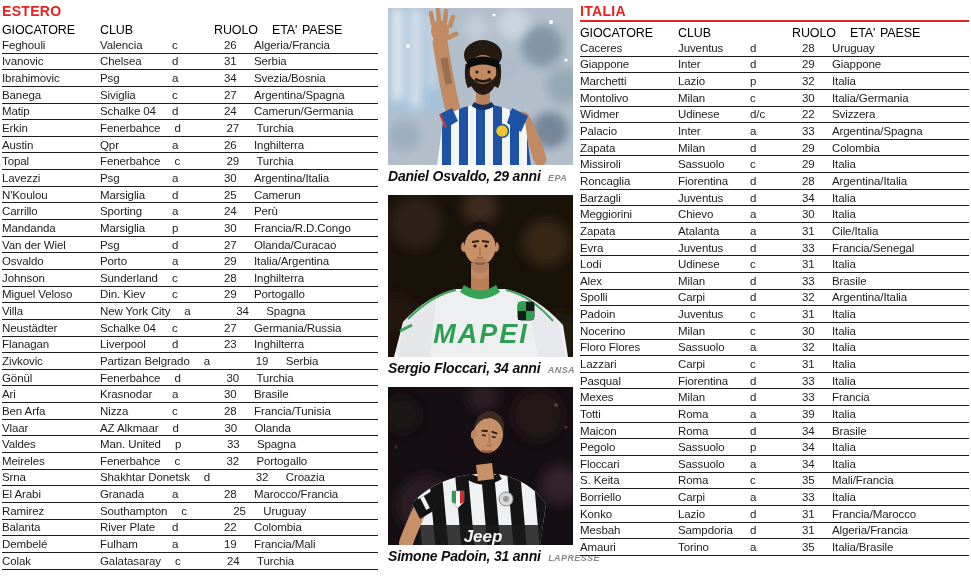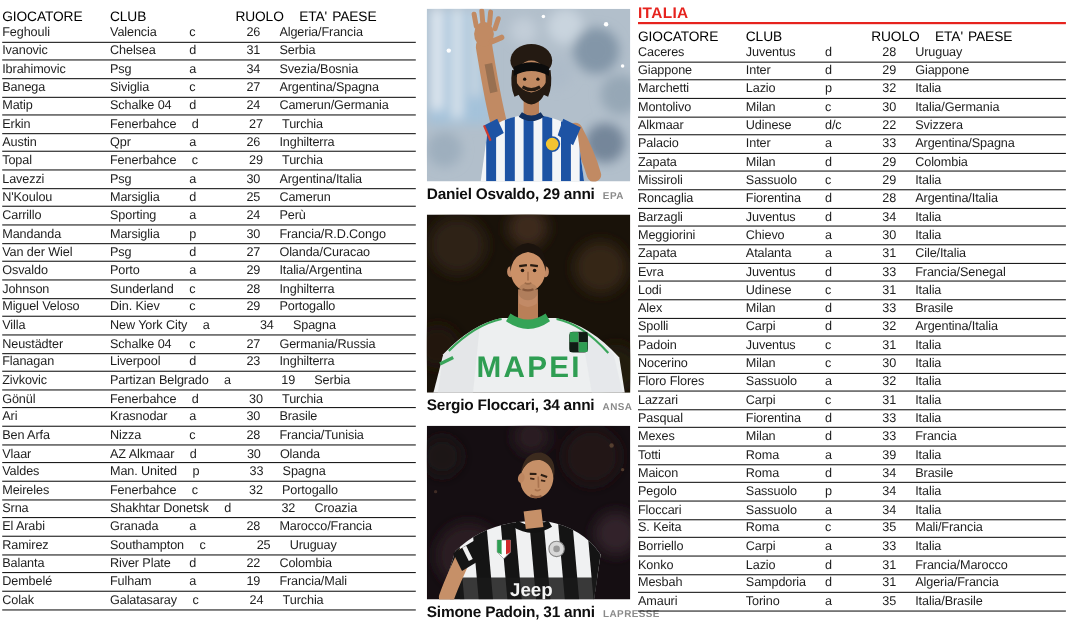--- a/index.html
+++ b/index.html
@@ -19,33 +19,34 @@
           letter-spacing:-0.1px; }
   .c-name  { flex:0 0 auto; min-width:98px; white-space:nowrap; }
   .c-club  { flex:0 0 auto; min-width:62px; white-space:nowrap; padding-right:4px; box-sizing:border-box; }
   .c-ruolo { flex:0 0 auto; min-width:62px; white-space:nowrap; padding-left:10px; box-sizing:border-box; }
   .c-eta   { flex:0 0 auto; min-width:30px; white-space:nowrap; }
   .c-paese { flex:1 1 auto; white-space:nowrap; overflow:hidden; }
   .thead .c-ruolo { padding-left:4px;margin-left:48px; }
 
   
   .photos { position:absolute; left:388px; top:8px; width:185px; }
-  figure { margin:0; }
+  figure { margin:0;font-style:italic; }
   figure + figure { margin-top:6px; }
   .photo { display:block; width:185px; }
   figcaption { padding:3px 0 3px; line-height:16px; white-space:nowrap; }
   .cap { font-size:14px; font-weight:bold; color:#0e0e0e; letter-spacing:-0.2px; }
   .credit { font-size:9px; font-weight:bold; color:#8a8a8a; letter-spacing:.4px; margin-left:3px; }
 </style>
 </head>
 <body>
 
 <div class="page">
 
   <section class="table-col" style="left:2px; width:376px;">
+    <h2 class="sec-title">ESTERO</h2>
     <div class="thead">
       <span class="c-name">GIOCATORE</span>
       <span class="c-club">CLUB</span>
       <span class="c-ruolo">RUOLO</span>
       <span class="c-eta">ETA'</span>
       <span class="c-paese">PAESE</span>
     </div>
     <div>
 
         <div class="trow">
@@ -523,21 +524,21 @@
 
         <div class="trow">
           <span class="c-name">Montolivo</span>
           <span class="c-club">Milan</span>
           <span class="c-ruolo">c</span>
           <span class="c-eta">30</span>
           <span class="c-paese">Italia/Germania</span>
         </div>
 
         <div class="trow">
-          <span class="c-name">Alkmaar</span>
+          <span class="c-name">Widmer</span>
           <span class="c-club">Udinese</span>
           <span class="c-ruolo">d/c</span>
           <span class="c-eta">22</span>
           <span class="c-paese">Svizzera</span>
         </div>
 
         <div class="trow">
           <span class="c-name">Palacio</span>
           <span class="c-club">Inter</span>
           <span class="c-ruolo">a</span>

